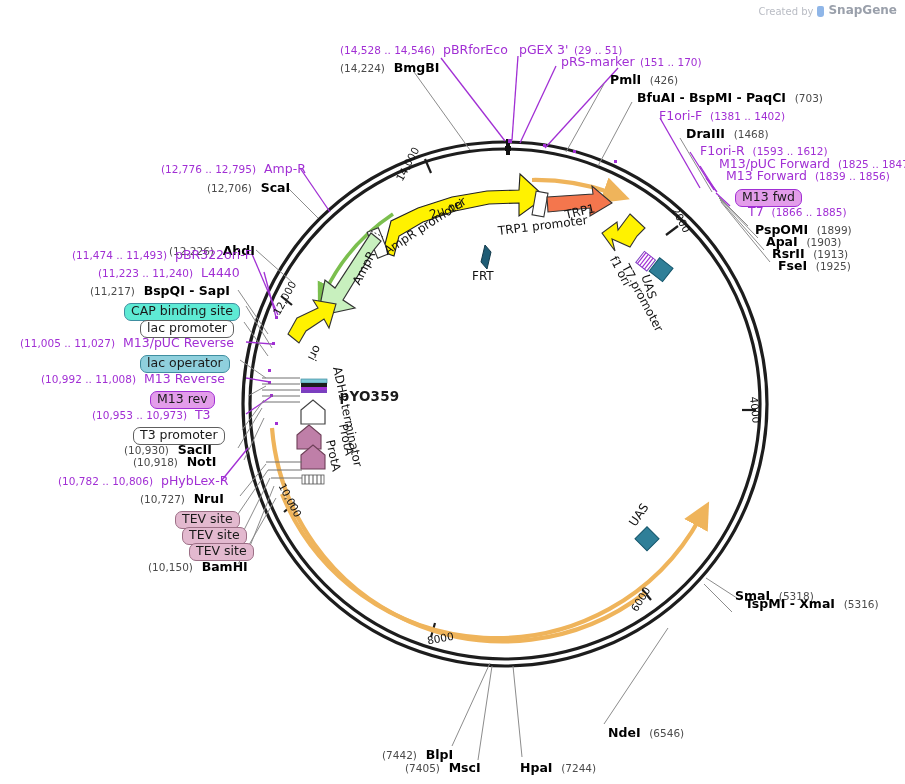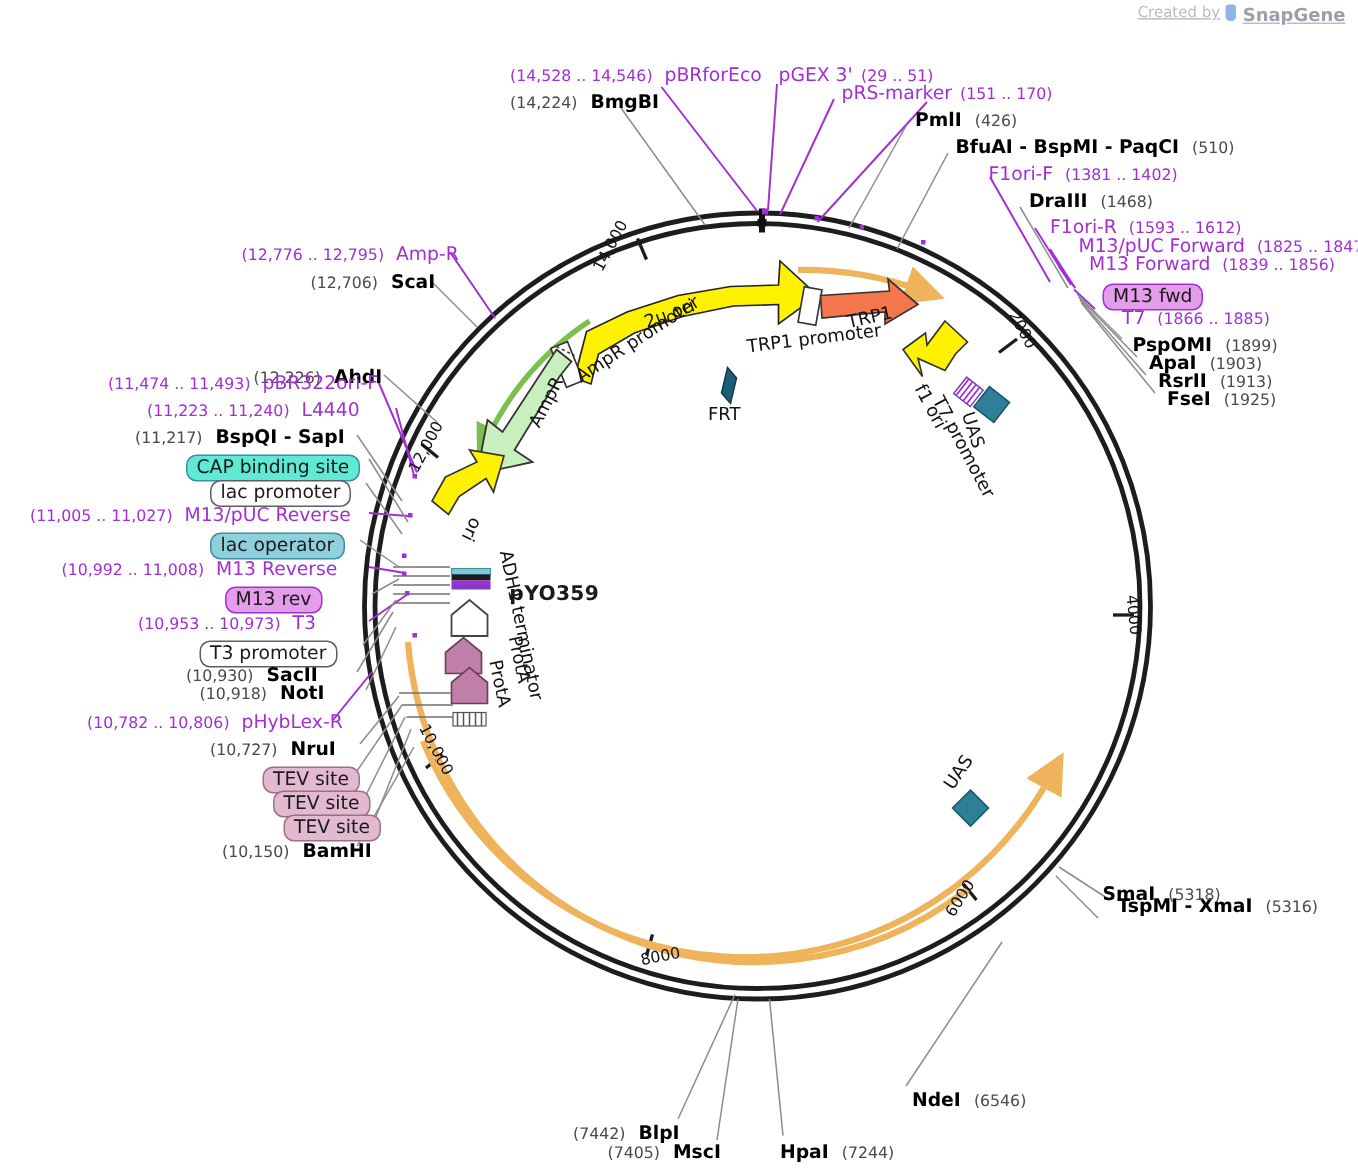--- a/index.html
+++ b/index.html
@@ -17,21 +17,21 @@
   .pill{display:inline-block;border-radius:7px;padding:1px 6px 2px 6px;
         font-size:12.5px;border:1px solid #6f6f6f;background:#fff;}
   .pill.cap{background:#5eead4;border-color:#3f8ea0;}
   .pill.lacop{background:#8fd0dd;border-color:#3f8ea0;}
   .pill.m13rev{background:#e39dea;border-color:#a12fd4;}
   .pill.m13fwd{background:#e39dea;border-color:#a12fd4;}
   .pill.tev{background:#e3b9cf;border-color:#9c6f86;}
   .pill.plain{background:#fff;border-color:#5e5e5e;}
 
   .watermark{position:absolute;right:8px;top:3px;font-size:10px;color:#b9bcc4;
-             display:flex;align-items:flex-start;gap:4px;text-decoration:underline;}
+             display:flex;align-items:flex-end;gap:4px;}
   .wm-logo{display:inline-block;width:7px;height:11px;background:#8fb6e8;
            border-radius:2px 2px 3px 3px;}
   .wm-name{color:#9aa0ab;font-size:12px;font-weight:bold;}
 
   .center-title{position:absolute;left:0;top:0;width:739px;text-align:center;}
   .ptitle{font-size:13.5px;font-weight:bold;letter-spacing:.2px;}
   .psize{font-size:13px;}
 
   .feat{position:absolute;font-size:12px;white-space:nowrap;color:#111;}
   .tick{position:absolute;font-size:10.5px;color:#111;white-space:nowrap;}
@@ -292,21 +292,21 @@
       <div class="feat" style="left: 337px; top: 360px; transform: rotate(78deg); transform-origin: left center;">ADH1 terminator</div>
       <div class="feat" style="left: 343px; top: 417px; transform: rotate(78deg); transform-origin: left center;">ProtA</div>
       <div class="feat" style="left: 330px; top: 433px; transform: rotate(78deg); transform-origin: left center;">ProtA</div>
       <div class="lbl prm" style="left: 340px; top: 44px;"><span class="pos">(14,528 .. 14,546)</span>&nbsp;&nbsp;<span>pBRforEco</span></div>
       <div class="lbl enz" style="left: 340px; top: 62px;"><span class="pos">(14,224)</span>&nbsp;&nbsp;<span style="font-weight: bold;">BmgBI</span></div>
       <div class="lbl prm" style="left: 519px; top: 44px;"><span>pGEX 3'</span></div>
       <div class="lbl prm" style="left: 574px; top: 44px;"><span class="pos">(29 .. 51)</span>&nbsp;&nbsp;<span></span></div>
       <div class="lbl prm" style="left: 561px; top: 56px;"><span>pRS-marker</span></div>
       <div class="lbl prm" style="left: 640px; top: 56px;"><span class="pos">(151 .. 170)</span>&nbsp;&nbsp;<span></span></div>
       <div class="lbl enz" style="left: 610px; top: 74px;"><span style="font-weight: bold;">PmlI</span>&nbsp;&nbsp;<span class="pos">(426)</span></div>
-      <div class="lbl enz" style="left: 637px; top: 92px;"><span style="font-weight: bold; text-align: right;">BfuAI  - BspMI  - PaqCI</span>&nbsp;&nbsp;<span class="pos">(510)</span></div>
+      <div class="lbl enz" style="left: 637px; top: 92px;"><span style="font-weight: bold; text-align: right;">BfuAI  - BspMI  - PaqCI</span>&nbsp;&nbsp;<span class="pos">(703)</span></div>
       <div class="lbl prm" style="left: 659px; top: 110px;"><span>F1ori-F</span>&nbsp;&nbsp;<span class="pos">(1381 .. 1402)</span></div>
       <div class="lbl enz" style="left: 686px; top: 128px;"><span style="font-weight: bold;">DraIII</span>&nbsp;&nbsp;<span class="pos">(1468)</span></div>
       <div class="lbl prm" style="left: 700px; top: 145px;"><span>F1ori-R</span>&nbsp;&nbsp;<span class="pos">(1593 .. 1612)</span></div>
       <div class="lbl prm" style="left: 719px; top: 158px;"><span>M13/pUC Forward</span>&nbsp;&nbsp;<span class="pos">(1825 .. 1847)</span></div>
       <div class="lbl prm" style="left: 726px; top: 170px;"><span>M13 Forward</span>&nbsp;&nbsp;<span class="pos">(1839 .. 1856)</span></div>
       <div class="lbl" style="left: 735px; top: 188px;"><span class="pill m13fwd">M13 fwd</span></div>
       <div class="lbl prm" style="left: 748px; top: 206px;"><span>T7</span>&nbsp;&nbsp;<span class="pos">(1866 .. 1885)</span></div>
       <div class="lbl enz" style="left: 755px; top: 224px;"><span style="font-weight: bold;">PspOMI</span>&nbsp;&nbsp;<span class="pos">(1899)</span></div>
       <div class="lbl enz" style="left: 766px; top: 236px;"><span style="font-weight: bold;">ApaI</span>&nbsp;&nbsp;<span class="pos">(1903)</span></div>
       <div class="lbl enz" style="left: 772px; top: 248px;"><span style="font-weight: bold;">RsrII</span>&nbsp;&nbsp;<span class="pos">(1913)</span></div>

